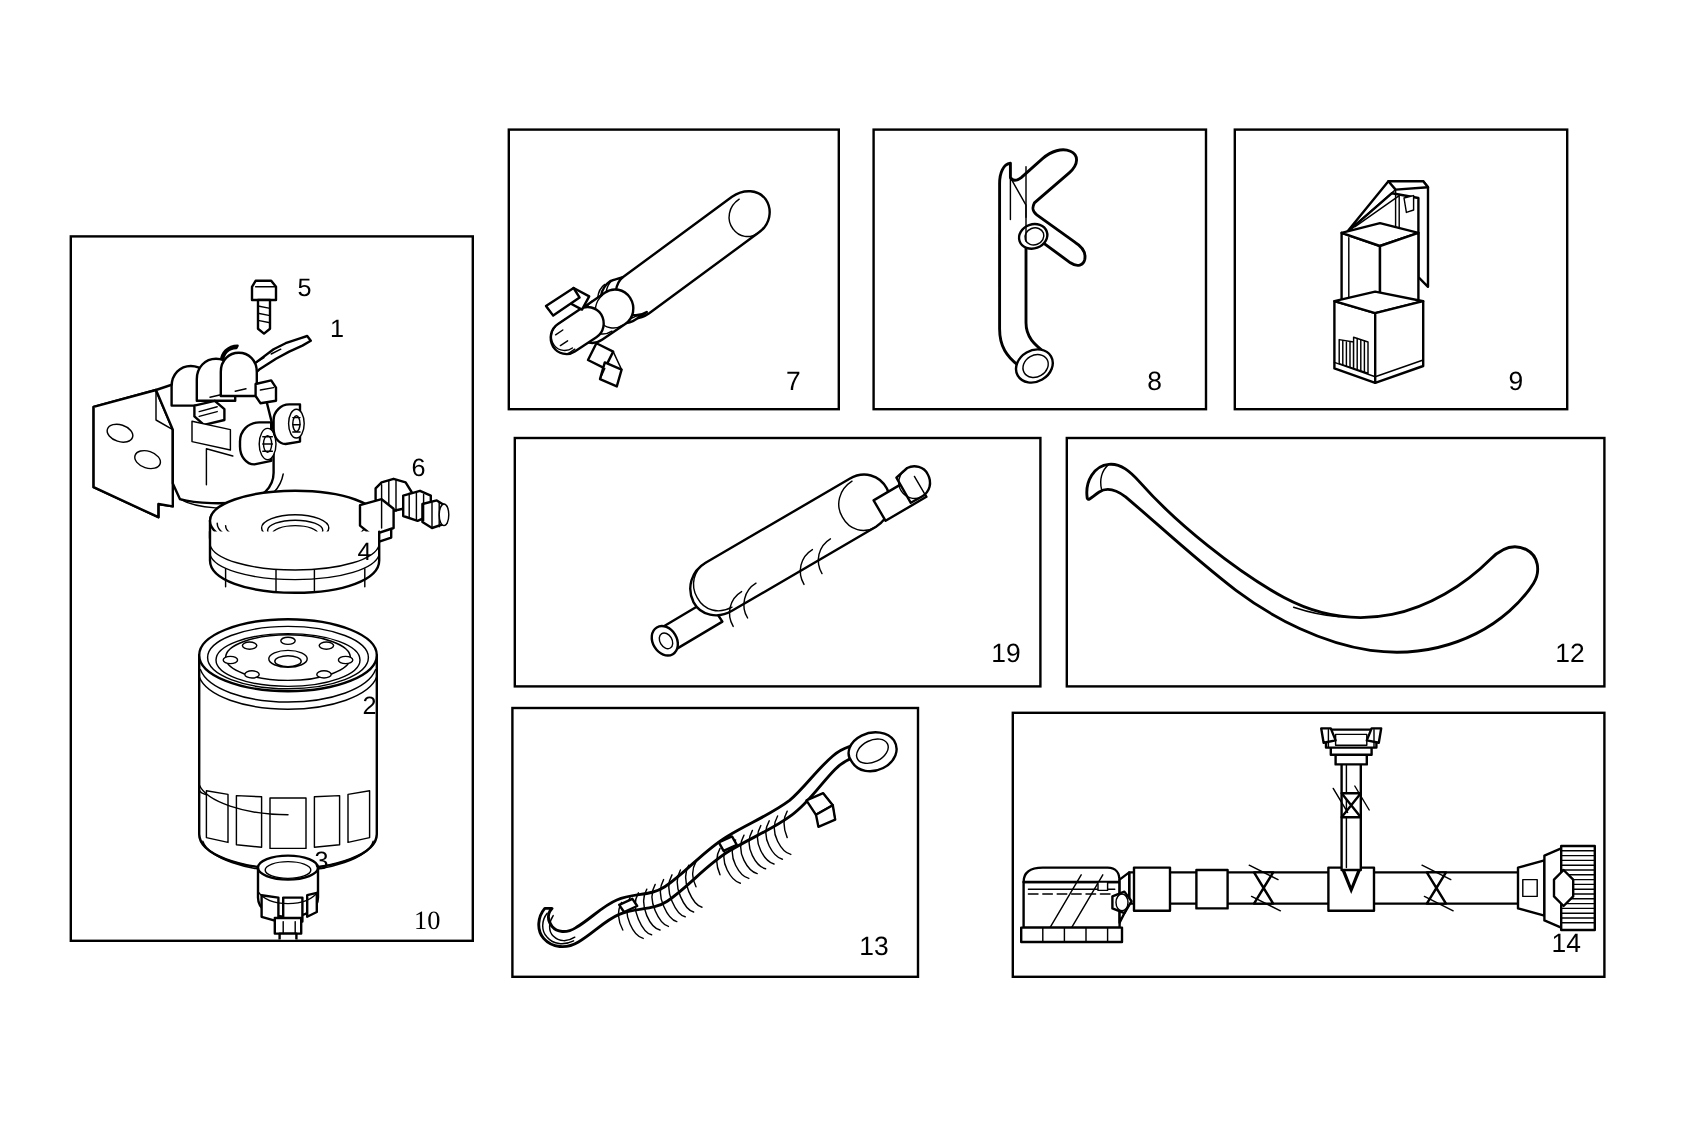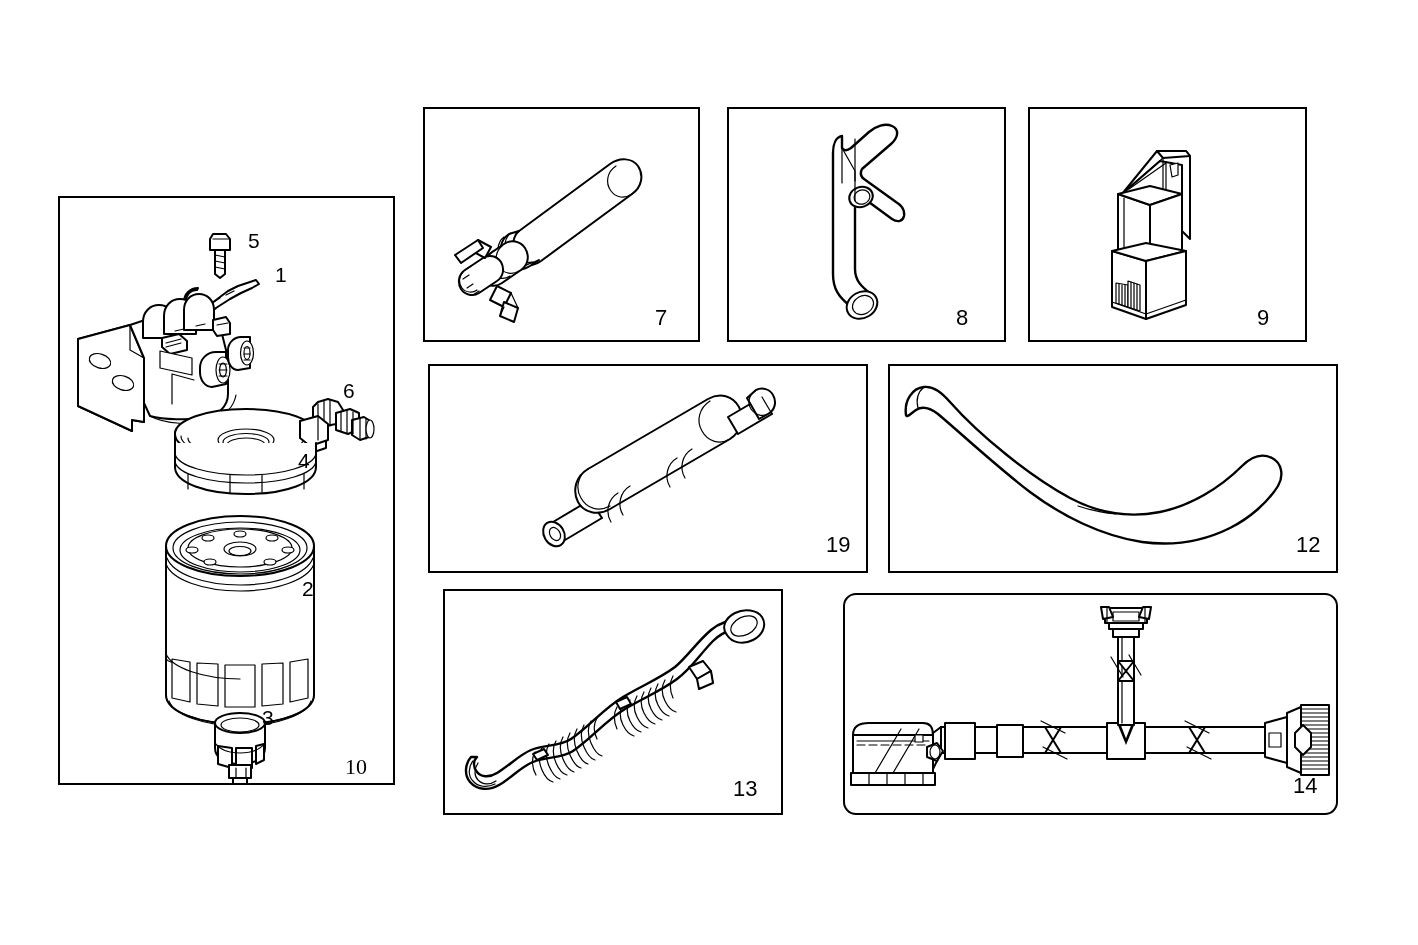--- a/index.html
+++ b/index.html
@@ -285,21 +285,21 @@
                             C300 140 330 122 352 100 C362 90 372 87 382 92
                             C392 97 394 110 388 120 C378 136 360 152 340 162
                             C312 176 282 180 252 176 C212 170 172 150 140 126
                             C106 100 74 70 48 48 C40 42 32 40 26 44 C20 48 17 52 16 49 Z"></path>
       <path class="ln-t" d="M34 21 C28 26 26 34 28 42"></path>
       <path class="ln-t" d="M188 140 C200 144 214 147 226 148"></path>
     </svg>
     <div class="ref ref-panel" style="left:406px;top:168px;">12</div>
   </div>
 
-  <div class="panel" style="left:426px;top:589px;width:340px;height:226px;margin-left:17px;">
+  <div class="panel" style="left:426px;top:589px;width:340px;height:226px;">
     <svg width="336" height="222" viewBox="0 0 336 222">
 
       <path class="ln-h" d="M26 166 C20 173 19 184 25 191 C32 199 44 200 54 194
                             C66 187 76 176 88 171 C102 165 116 168 128 160
                             C146 148 160 130 180 118 C198 107 216 100 232 88
                             C246 78 256 62 268 50 C274 44 282 40 290 38
                             L296 29 C286 28 274 32 266 39 C252 51 242 66 230 76
                             C214 88 196 95 178 106 C158 118 144 136 126 148
                             C114 156 100 153 86 159 C74 164 64 175 52 182
                             C44 187 36 186 32 181 C28 176 28 170 32 166 Z"></path>
@@ -340,21 +340,21 @@
       <path class="ln-t" d="M152 127 C148 134 149 142 152 148"></path>
       <path class="ln-t" d="M172 116 C168 123 169 131 172 138"></path>
       <path class="ln-t" d="M228 85 C224 92 225 100 228 107"></path>
 
       <path class="fillw" d="M171 111 L182 106 L186 113 L175 118 Z"></path>
       <path class="fillw" d="M88 163 L99 158 L103 164 L92 169 Z"></path>
     </svg>
     <div class="ref ref-panel" style="left:288px;top:187px;">13</div>
   </div>
 
-  <div class="panel" style="left:843px;top:593px;width:495px;height:222px;border-radius:13px;">
+  <div class="panel" style="left:843px;top:593px;width:495px;height:222px;">
     <svg width="491" height="218" viewBox="0 0 491 218">
 
       <path class="fillw" d="M96 132 L440 132 L440 158 L96 158 Z"></path>
 
       <path class="fillw" d="M8 140 L8 178 L88 178 L88 140 Z"></path>
       <path class="fillw" d="M8 140 C8 132 14 128 24 128 L78 128 C86 128 88 133 88 140 Z"></path>
       <path class="ln-t" d="M12 146 L84 146"></path>
       <path class="ln-t" d="M12 150 L20 150 M24 150 L32 150 M36 150 L44 150 M48 150 L56 150 M60 150 L68 150 M72 150 L80 150"></path>
       <path class="ln-t" d="M30 178 L56 134 M48 178 L74 134"></path>
       <path class="fillw-t" d="M70 140 L78 140 L78 147 L70 147 Z"></path>

